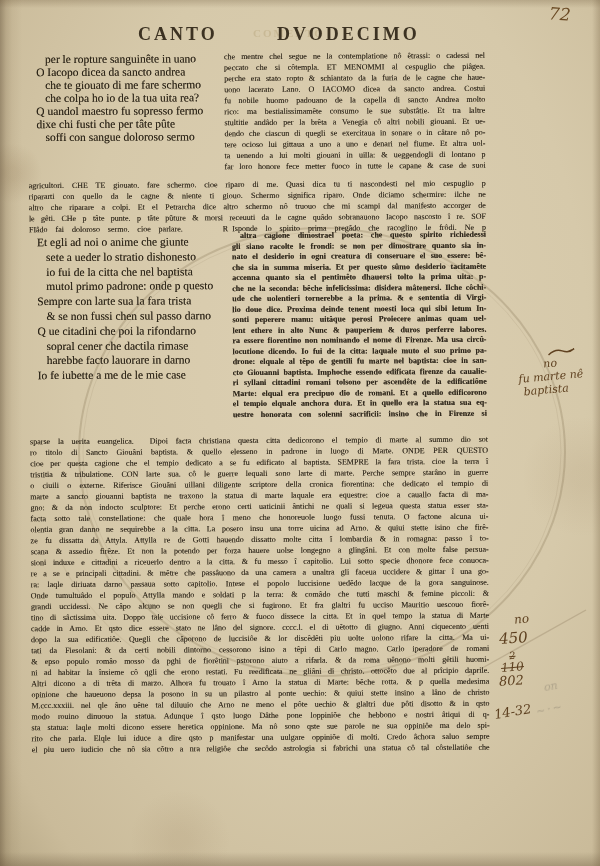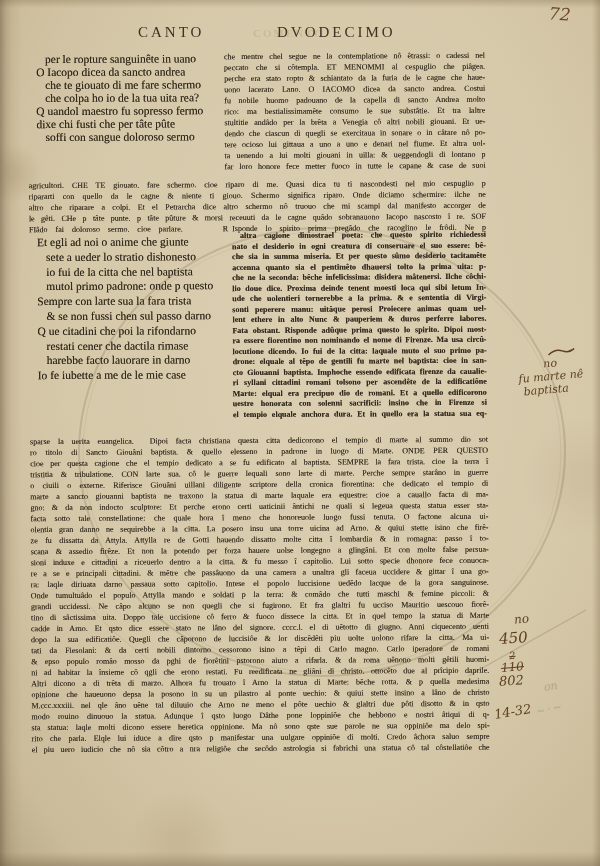--- a/index.html
+++ b/index.html
@@ -15,21 +15,21 @@
   .edge-left{position:absolute;left:0;top:0;width:22px;height:866px;
     background:linear-gradient(90deg, rgba(90,72,48,.45) 0, rgba(120,100,70,.25) 6px, rgba(140,120,88,.12) 12px, transparent 22px);}
   .edge-bottom{position:absolute;left:0;bottom:0;width:600px;height:14px;
     background:linear-gradient(0deg, rgba(100,82,55,.35) 0, transparent 14px);}
   .edge-top{position:absolute;left:0;top:0;width:600px;height:8px;
     background:linear-gradient(180deg, rgba(110,90,60,.28) 0, transparent 8px);}
   .edge-right{position:absolute;right:0;top:0;width:8px;height:866px;
     background:linear-gradient(270deg, rgba(110,90,60,.30) 0, transparent 8px);}
 
   
-  .hdr{position:absolute;top:24px;color:#3c3222;font-size:15px;letter-spacing:3px;font-weight:normal;}
+  .hdr{position:absolute;top:24px;color:#3c3222;font-size:18px;letter-spacing:3px;font-weight:bold;}
   #hdr-canto{left:138px;}
   #hdr-duo{left:277px;text-align:center;}
   #hdr-ghost{position:absolute;left:253px;top:27px;color:#a99364;opacity:.30;filter:blur(.6px);
     font-size:11px;letter-spacing:2px;font-weight:bold;}
   #folio{position:absolute;left:549px;top:4px;color:#6a4a24;font-size:17px;font-style:italic;
     transform:rotate(4deg);font-family:"DejaVu Serif",serif;}
 
   
   #content{position:absolute;left:28px;top:50px;width:458px;transform:rotate(-0.3deg);}
   .blk{position:absolute;color:#2f271b;text-shadow:0 0 .4px rgba(45,35,18,.55);}
@@ -120,43 +120,43 @@
         <div class="cline">FIâdo fai doloroso sermo. cioe parlare.     R Isponde lo spirito prima pregâdo che racoglino le frôdi. Ne p</div>
       </div>
     <div id="verse2" class="blk">
         <div class="vline">Et egli ad noi o anime che giunte</div>
         <div class="vline ind">sete a ueder lo stratio dishonesto</div>
         <div class="vline ind">io fui de la citta che nel baptista</div>
         <div class="vline ind">mutol primo padrone: onde p questo</div>
         <div class="vline">Sempre con larte sua la fara trista</div>
         <div class="vline ind">&amp; se non fussi chen sul passo darno</div>
         <div class="vline">Q ue citadini che poi la rifondarno</div>
-        <div class="vline ind">restati cener che dactila rimase</div>
+        <div class="vline ind">sopral cener che dactila rimase</div>
         <div class="vline ind">harebbe facto lauorare in darno</div>
         <div class="vline">Io fe iubette a me de le mie case</div>
       </div>
     <div id="col2" class="blk">
         <div class="cline"> altra cagione dimostrael poeta: che questo spirito richiedessi</div>
+        <div class="cline">gli siano racolte le frondi: se non per dimostrare quanto sia in-</div>
         <div class="cline">nato el desiderio in ogni creatura di conseruare el suo essere: bê-</div>
         <div class="cline">che sia in summa miseria. Et per questo sûmo desiderio tacitamête</div>
         <div class="cline">accenna quanto sia el pentimêto dhauersi tolto la prima uita: p-</div>
         <div class="cline">che ne la seconda: bêche infelicissima: disidera mâtenersi. Ilche côchi-</div>
+        <div class="cline">ude che uolentieri tornerebbe a la prima. &amp; e sententia di Virgi-</div>
         <div class="cline">lio doue dice. Proxima deinde tenent moesti loca qui sibi letum In-</div>
-        <div class="cline">ude che uolentieri tornerebbe a la prima. &amp; e sententia di Virgi-</div>
         <div class="cline">sonti peperere manu: uitâque perosi Proiecere animas quam uel-</div>
         <div class="cline">lent ethere in alto Nunc &amp; pauperiem &amp; duros perferre labores.</div>
-        <div class="cline">Fata obstant. Risponde adûque prima questo lo spirito. Dipoi most-</div>
         <div class="cline">ra essere fiorentino non nominando el nome di Firenze. Ma usa circû-</div>
         <div class="cline">locutione dicendo. Io fui de la citta: laquale muto el suo primo pa-</div>
         <div class="cline">drone: elquale al têpo de gentili fu marte nel baptista: cioe in san-</div>
         <div class="cline">cto Giouanni baptista. Imphoche essendo edificata firenze da caualie-</div>
         <div class="cline">ri syllani cittadini romani tolsono per ascendête de la edificatiône</div>
         <div class="cline">Marte: elqual era precipuo dio de romani. Et a quello edificorono</div>
+        <div class="cline">el tempio elquale anchora dura. Et in quello era la statua sua eq-</div>
         <div class="cline">uestre honorata con solenni sacrificii: insino che in Firenze si</div>
-        <div class="cline">el tempio elquale anchora dura. Et in quello era la statua sua eq-</div>
       </div>
     <div id="bottom" class="blk">
         <div class="cline">sparse la uerita euangelica.  Dipoi facta christiana questa citta dedicorono el tempio di marte al summo dio sot</div>
         <div class="cline">ro titolo di Sancto Giouâni baptista. &amp; quello elesseno in padrone in luogo di Marte. ONDE PER QUESTO</div>
         <div class="cline">cioe per questa cagione che el tempio dedicato a se fu edificato al baptista. SEMPRE la fara trista. cioe la terra î</div>
         <div class="cline">tristitia &amp; tribulatione. CON larte sua. cô le guerre lequali sono larte di marte. Perche sempre starâno in guerre</div>
         <div class="cline">o ciuili o externe. Riferisce Giouâni uillani diligente scriptore della cronica fiorentina: che dedicato el tempio di</div>
         <div class="cline">marte a sancto giouanni baptista ne traxono la statua di marte laquale era equestre: cioe a cauallo facta di ma-</div>
         <div class="cline">gno: &amp; da non indocto sculptore: Et perche erono certi uaticinii ântichi ne quali si legeua questa statua esser sta-</div>
         <div class="cline">facta sotto tale constellatione: che quale hora î meno che honoreuole luogo fussi tenuta. O factone alcuna ui-</div>

